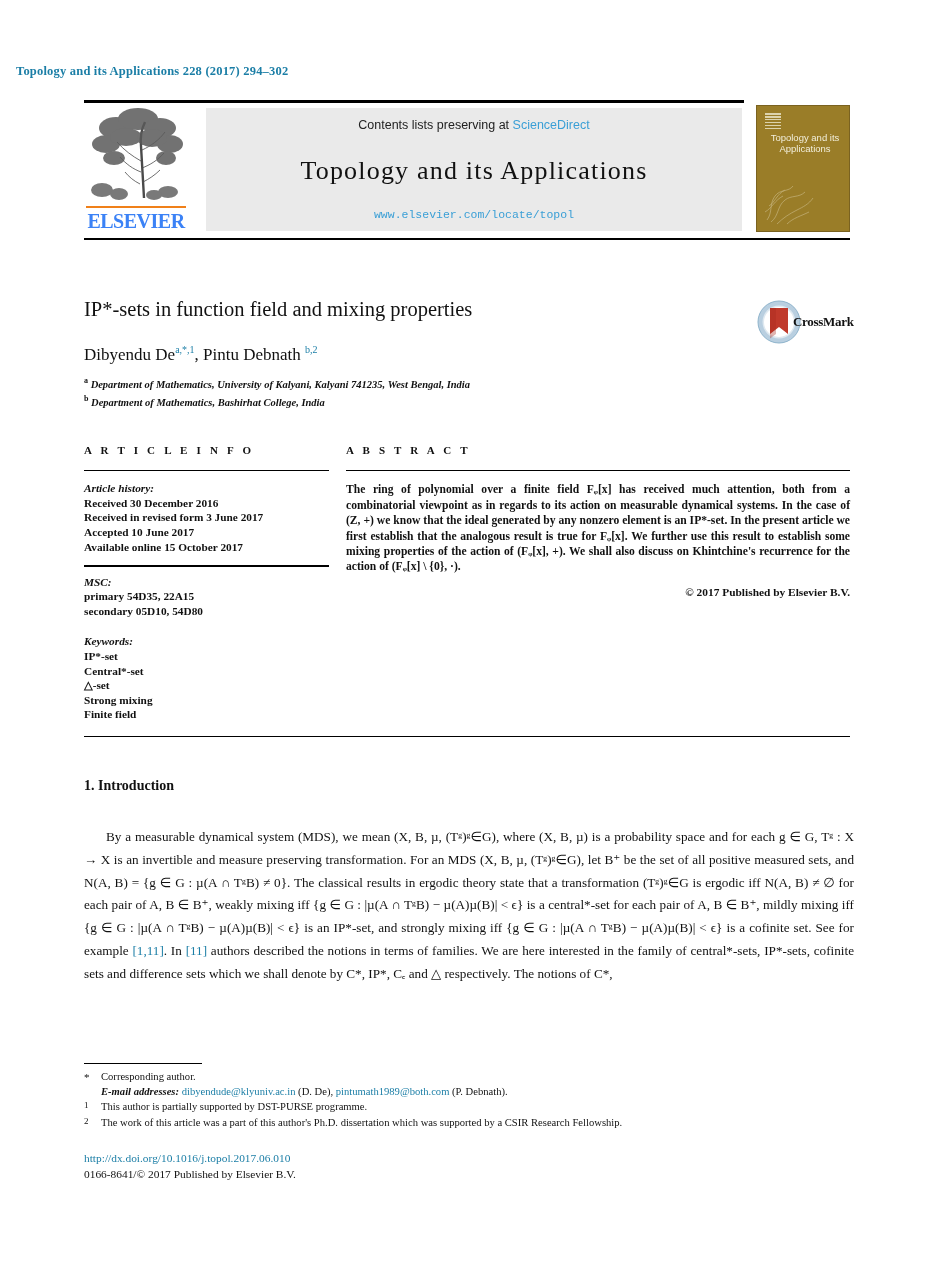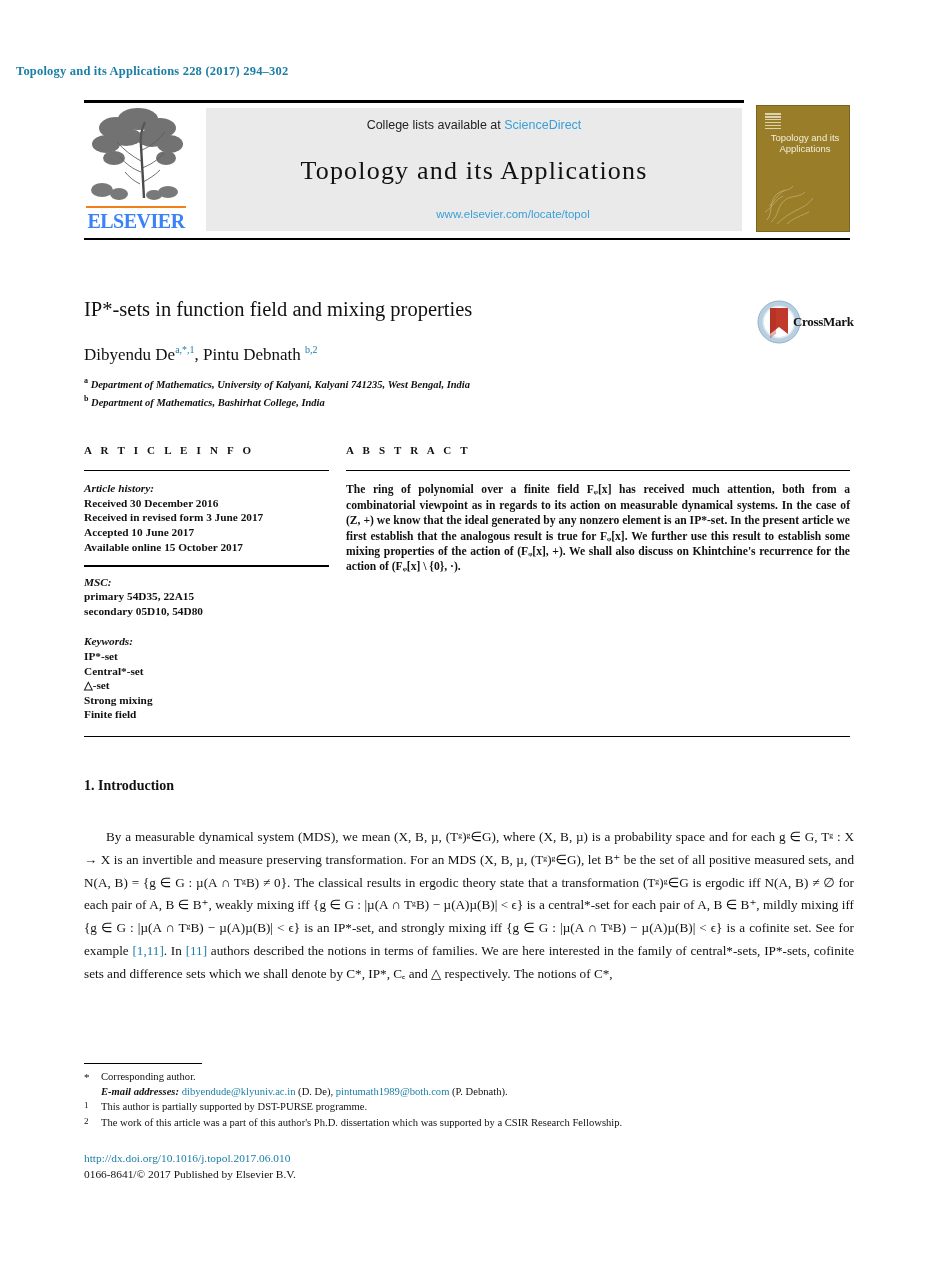--- a/index.html
+++ b/index.html
@@ -120,24 +120,23 @@
     font-family: "Liberation Serif", serif;
     font-size: 26px;
     color: #111;
     letter-spacing: 1.2px;
   }
   .journal-url {
     position: absolute;
     left: 0; top: 100px;
     width: 536px;
     text-align: center;
-    font-family: Liberation Sans, sans-serif;
+    font-family: Liberation Mono, monospace;
     font-size: 11.5px;
     color: #3a9fd6;
-    padding-left: 39px;
   }
   .cover-thumb {
     position: absolute;
     left: 672px;
     top: 5px;
     width: 94px;
     height: 127px;
     background: #9a7d28;
     border: 1px solid #7a6220;
     box-sizing: border-box;
@@ -429,21 +428,21 @@
             <ellipse cx="68" cy="89" rx="8" ry="5"></ellipse>
           </g>
         </svg>
       </div>
       <div class="elsevier-underline"></div>
       <div class="elsevier-word">ELSEVIER</div>
     </div>
 
     <div class="contents-panel">
       <div class="contents-line">
-        <span>College lists available at </span><span class="sd">ScienceDirect</span>
+        <span>Contents lists preserving at </span><span class="sd">ScienceDirect</span>
       </div>
       <div class="journal-title">Topology  and  its  Applications</div>
       <div class="journal-url">www.elsevier.com/locate/topol</div>
     </div>
 
     <div class="cover-thumb">
       <div class="cover-logo"></div>
       <div class="cover-title">Topology and its Applications</div>
       <div class="cover-art">
         <svg width="52" height="44" viewBox="0 0 52 44" xmlns="http://www.w3.org/2000/svg">
@@ -523,20 +522,21 @@
         <div>△-set</div>
         <div>Strong mixing</div>
         <div>Finite field</div>
       </div>
     </div>
 
     <div class="col-abs">
       <div class="sec-label">A B S T R A C T</div>
       <div class="hr-thin"></div>
       <div class="abs-body" style="margin-top:11px;">The ring of polynomial over a finite field Fᵩ[x] has received much attention, both from a combinatorial viewpoint as in regards to its action on measurable dynamical systems. In the case of (Z, +) we know that the ideal generated by any nonzero element is an IP*-set. In the present article we first establish that the analogous result is true for Fᵩ[x]. We further use this result to establish some mixing properties of the action of (Fᵩ[x], +). We shall also discuss on Khintchine's recurrence for the action of (Fᵩ[x] \ {0}, ·).</div>
+      <div class="abs-copy">© 2017 Published by Elsevier B.V.</div>
     </div>
 
   </div>
 
   <div class="info-rule-bottom"></div>
 
   <div class="section-head">1.  Introduction</div>
 
   <div class="body-text">
     <span>By a measurable dynamical system (MDS), we mean (X, B, µ, (Tᵍ)ᵍ∈G), where (X, B, µ) is a probability space and for each g ∈ G, Tᵍ : X → X is an invertible and measure preserving transformation. For an MDS (X, B, µ, (Tᵍ)ᵍ∈G), let B⁺ be the set of all positive measured sets, and N(A, B) = {g ∈ G : µ(A ∩ TᵍB) ≠ 0}. The classical results in ergodic theory state that a transformation (Tᵍ)ᵍ∈G is ergodic iff N(A, B) ≠ ∅ for each pair of A, B ∈ B⁺, weakly mixing iff {g ∈ G : |µ(A ∩ TᵍB) − µ(A)µ(B)| &lt; ϵ} is a central*-set for each pair of A, B ∈ B⁺, mildly mixing iff {g ∈ G : |µ(A ∩ TᵍB) − µ(A)µ(B)| &lt; ϵ} is an IP*-set, and strongly mixing iff {g ∈ G : |µ(A ∩ TᵍB) − µ(A)µ(B)| &lt; ϵ} is a cofinite set. See for example </span><span class="ref">[1,11]</span><span>. In </span><span class="ref">[11]</span><span> authors described the notions in terms of families. We are here interested in the family of central*-sets, IP*-sets, cofinite sets and difference sets which we shall denote by C*, IP*, Cₑ and △ respectively. The notions of C*,</span>

